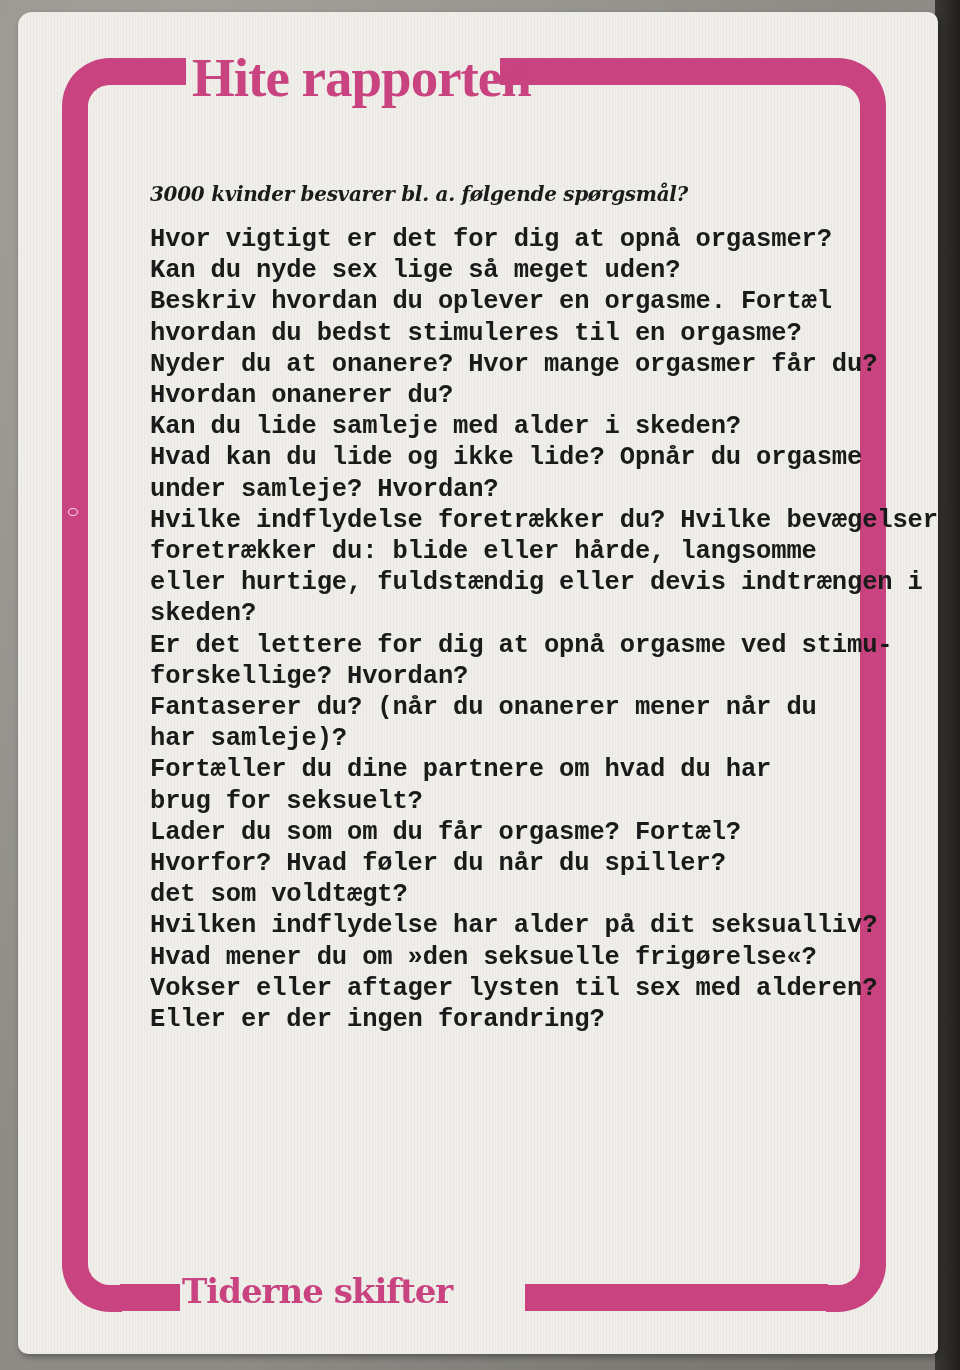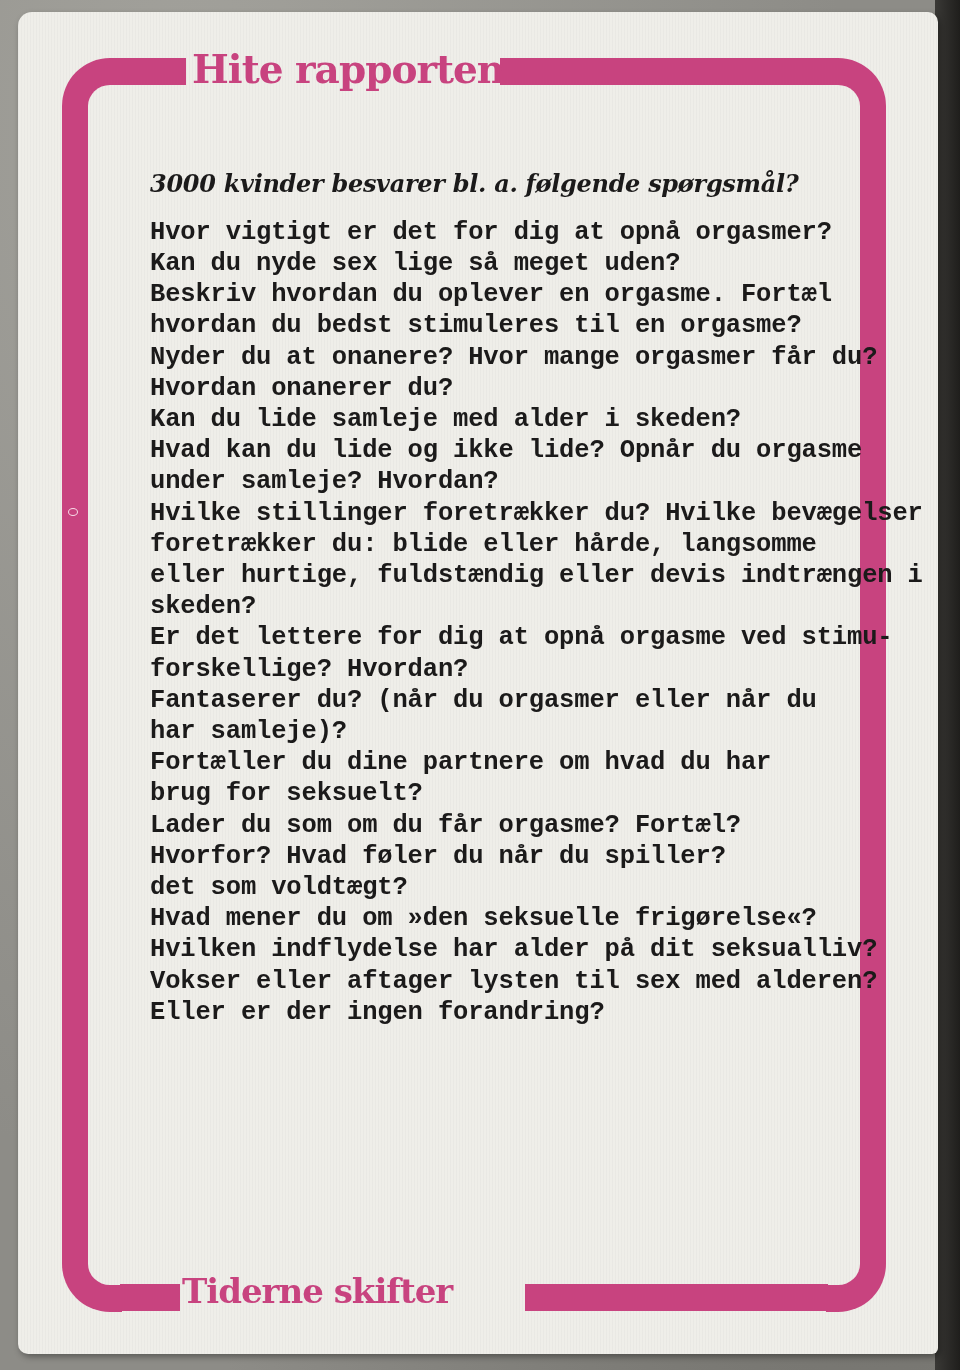--- a/index.html
+++ b/index.html
@@ -34,35 +34,35 @@
   .frame-corner {
     position: absolute; width: 60px; height: 60px;
     border: 0 solid #c8437f; box-sizing: border-box;
   }
   .title-top, .title-bottom {
     position: absolute; color: #c8437f;
     font-family: "DejaVu Serif", "Liberation Serif", serif;
     font-weight: bold; letter-spacing: -1px; white-space: nowrap;
     line-height: 1;
   }
-  .title-top { left: 192px; top: 50px; font-size: 39px; }
+  .title-top { left: 192px; top: 50px; font-size: 55px; font-family: Liberation Serif, serif; }
   .title-bottom { left: 182px; top: 1274px; font-size: 34px; }
   .ring-mark {
     position: absolute; left: 68px; top: 508px;
     width: 8px; height: 6px; border: 1.5px solid #f7d9e6; border-radius: 50%;
   }
   .content {
     position: absolute; left: 147px; top: 170px; width: 700px;
     color: #1b1a1a;
   }
   .intro {
     font-family: "DejaVu Serif", "Liberation Serif", serif;
     font-style: italic; font-weight: bold;
-    font-size: 24px; letter-spacing: -0.3px;
-    margin: 0 0 18px 3px; line-height: 1.2; white-space: nowrap;
+    font-size: 20px; letter-spacing: -0.3px;
+    margin: 12px 0 18px 3px; line-height: 1.2; white-space: nowrap;
   }
   .line {
     font-family: Liberation Mono, monospace;
     font-weight: bold; font-size: 25.5px; letter-spacing: -0.15px;
     line-height: 31.2px; white-space: nowrap; margin: 0; padding-left: 3px;
   }
 </style>
 </head>
 <body>
 
@@ -100,31 +100,31 @@
   <div id="q-list">
     <p class="line">Hvor vigtigt er det for dig at opnå orgasmer?</p>
     <p class="line">Kan du nyde sex lige så meget uden?</p>
     <p class="line">Beskriv hvordan du oplever en orgasme. Fortæl</p>
     <p class="line">hvordan du bedst stimuleres til en orgasme?</p>
     <p class="line">Nyder du at onanere? Hvor mange orgasmer får du?</p>
     <p class="line">Hvordan onanerer du?</p>
     <p class="line">Kan du lide samleje med alder i skeden?</p>
     <p class="line">Hvad kan du lide og ikke lide? Opnår du orgasme</p>
     <p class="line">under samleje? Hvordan?</p>
-    <p class="line">Hvilke stillinger foretrækker du? Hvilke bevægelser</p>
+    <p class="line">Hvilke indflydelse foretrækker du? Hvilke bevægelser</p>
     <p class="line">foretrækker du: blide eller hårde, langsomme</p>
     <p class="line">eller hurtige, fuldstændig eller devis indtrængen i</p>
     <p class="line">skeden?</p>
     <p class="line">Er det lettere for dig at opnå orgasme ved stimu-</p>
     <p class="line">forskellige? Hvordan?</p>
-    <p class="line">Fantaserer du? (når du orgasmer eller når du</p>
+    <p class="line">Fantaserer du? (når du onanerer mener når du</p>
     <p class="line">har samleje)?</p>
     <p class="line">Fortæller du dine partnere om hvad du har</p>
     <p class="line">brug for seksuelt?</p>
     <p class="line">Lader du som om du får orgasme? Fortæl?</p>
     <p class="line">Hvorfor? Hvad føler du når du spiller?</p>
     <p class="line">det som voldtægt?</p>
+    <p class="line">Hvilken indflydelse har alder på dit seksualliv?</p>
     <p class="line">Hvad mener du om »den seksuelle frigørelse«?</p>
-    <p class="line">Hvilken indflydelse har alder på dit seksualliv?</p>
     <p class="line">Vokser eller aftager lysten til sex med alderen?</p>
     <p class="line">Eller er der ingen forandring?</p>
   </div>
 </div>
 
 </body></html>

